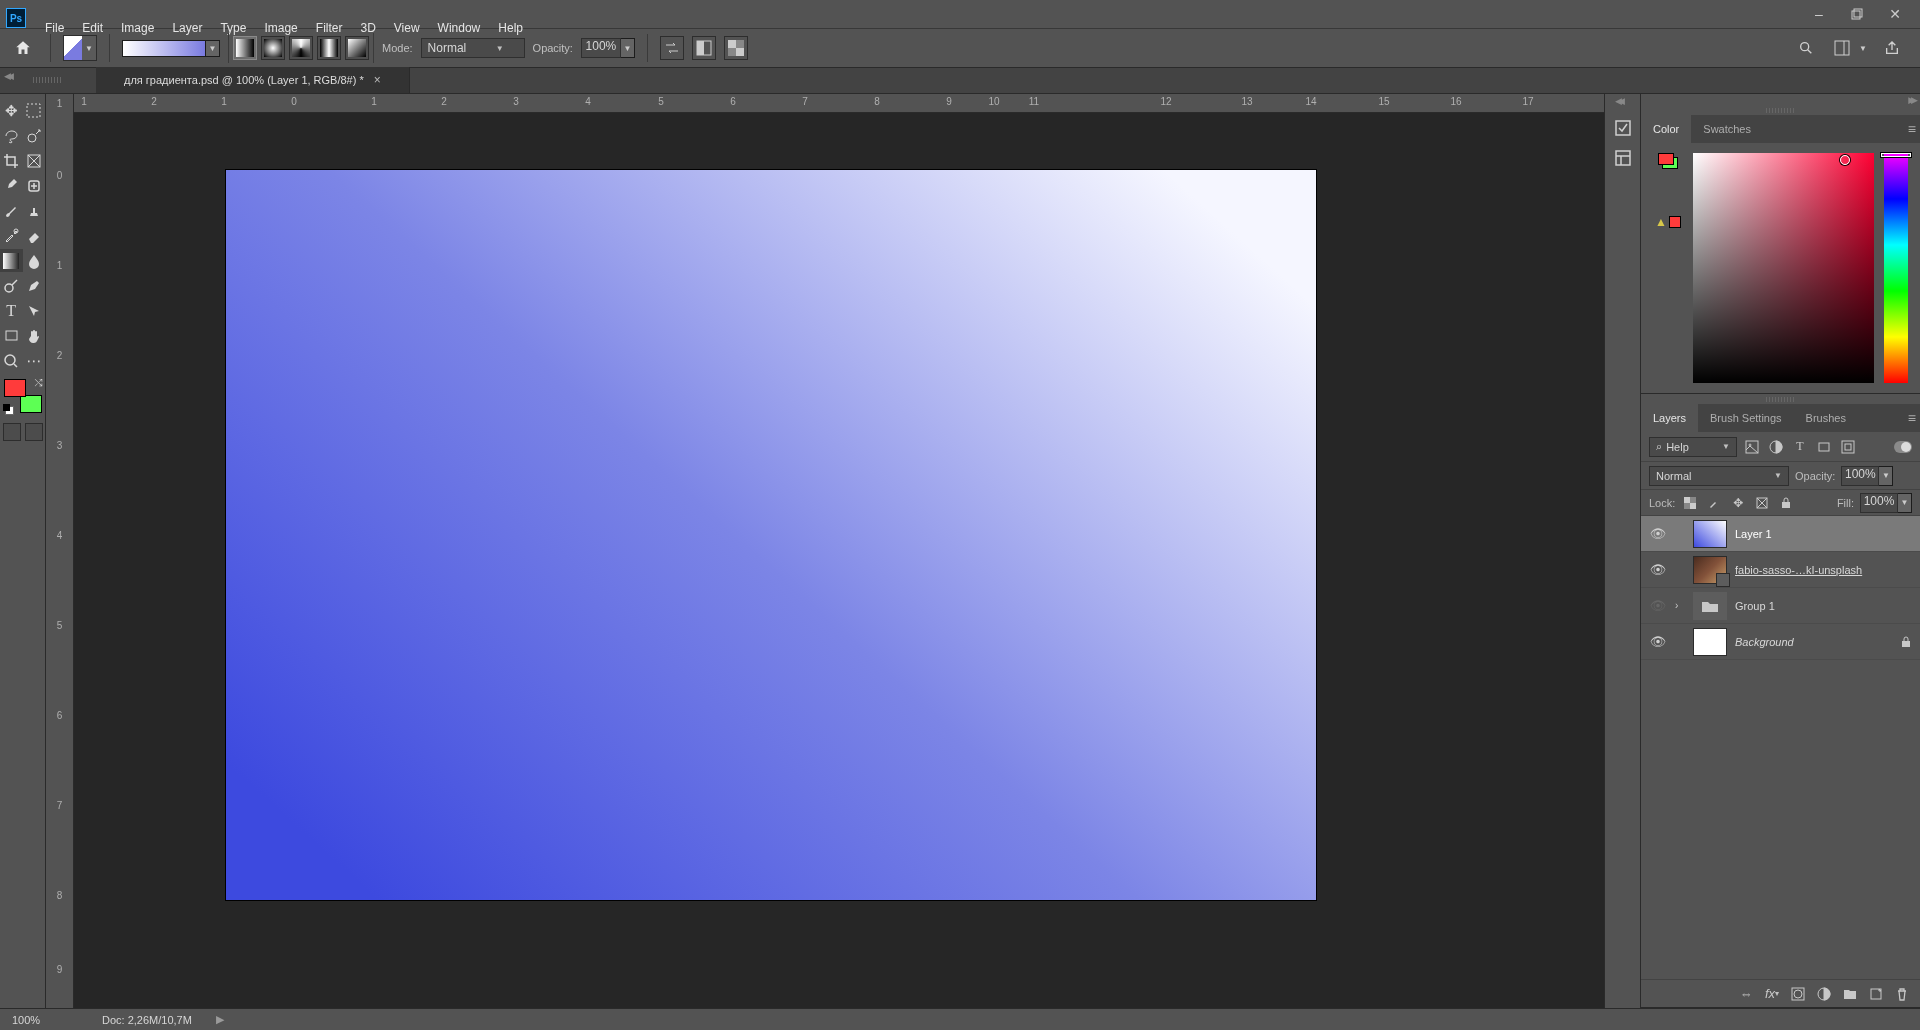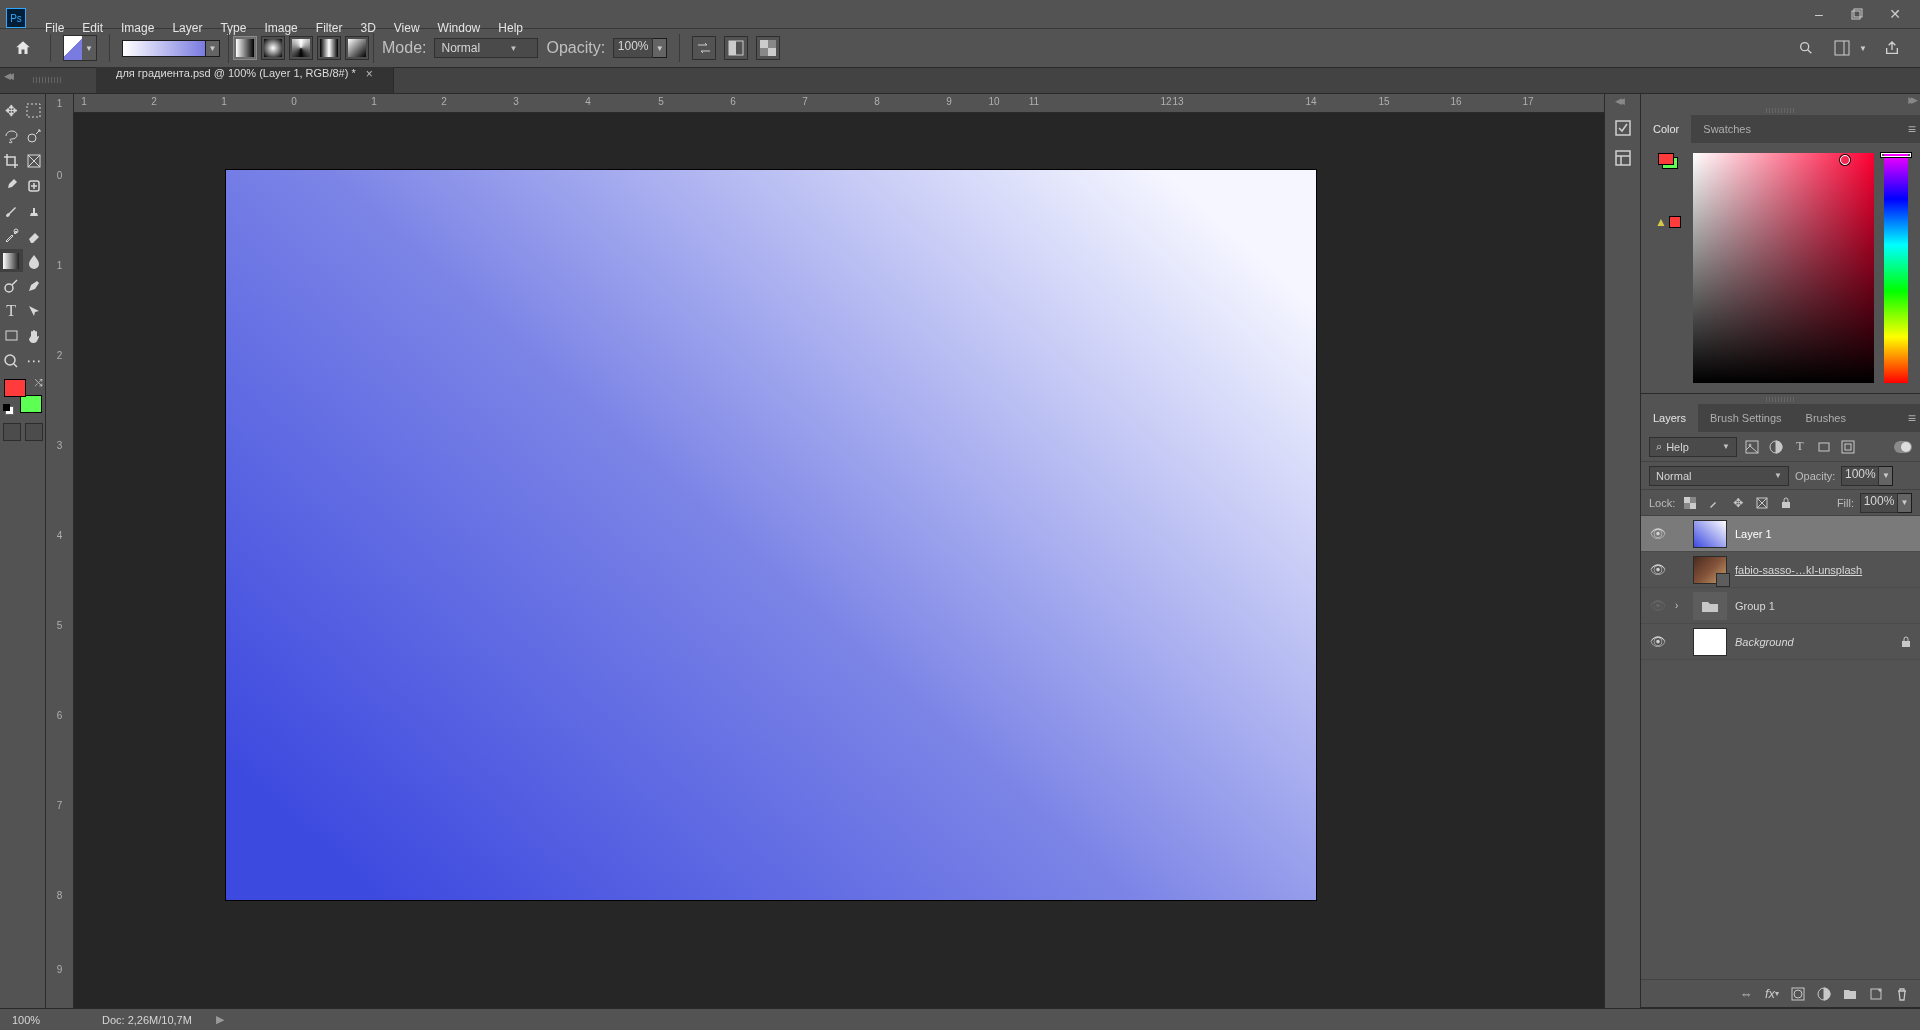--- a/index.html
+++ b/index.html
@@ -1,50 +1,50 @@
 <!DOCTYPE html>
 <html><head>
 <meta charset="utf-8">
 <style>
   * { box-sizing: border-box; margin: 0; padding: 0; font-family: "Segoe UI", Tahoma, sans-serif; user-select: none; }
   html, body { width: 1920px; height: 1030px; overflow: hidden; background:#333333; color:#cccccc; font-size:12px; }
   
   .menu-bar { height:28px; background:#535353; display:flex; align-items:center; padding:0 6px; }
-  .menu-bar .logo { width:20px; height:20px; background:#001e36; color:#31a8ff; font-weight:normal; font-size:10px; display:flex; align-items:center; justify-content:center; margin-right:10px; border:1px solid #31a8ff;margin-top:8px;}
+  .menu-bar .logo { width:20px; height:20px; background:#001e36; color:#31a8ff; font-weight:bold; font-size:10px; display:flex; align-items:center; justify-content:center; margin-right:10px; border:1px solid #31a8ff;margin-top:8px;}
   .menu-bar .menu-item { padding:16px 9px; height:28px; line-height:28px; color:#e6e6e6; cursor:default; }
   .menu-bar .spacer { flex:1; }
   .menu-bar .win-btn { width:38px; height:28px; display:flex; align-items:center; justify-content:center; color:#cccccc; font-size:14px;}
   
   .options-bar { height:40px; background:#535353; border-top:1px solid #383838; border-bottom:1px solid #2a2a2a; display:flex; align-items:center; padding:0 8px; gap:8px;}
   .opt-icon-btn { width:28px; height:28px; background:#535353; border:1px solid transparent; display:flex; align-items:center; justify-content:center; color:#d0d0d0;}
   .opt-sep { width:1px; height:28px; background:#3a3a3a; margin:0 4px;}
   .grad-preview { width:84px; height:17px; border:1px solid #1c1c1c; background:linear-gradient(90deg,#ffffff,#7a7be0);}
   .grad-drop { width:14px; height:17px; border:1px solid #1c1c1c; border-left:none; background:#646464; display:flex; align-items:center; justify-content:center; font-size:8px;}
-  .opt-label { color:#c0c0c0; font-size:16px; }
+  .opt-label { color:#c0c0c0; font-size:11px; }
   .opt-select { height:20px; background:#4a4a4a; border:1px solid #2f2f2f; color:#d6d6d6; padding:0 20px 0 6px; font-size:12px; position:relative;}
   .opt-input { width:40px; height:20px; background:#4a4a4a; border:1px solid #2f2f2f; color:#d6d6d6; text-align:center; font-size:12px;}
   .options-bar .right { margin-left:auto; display:flex; gap:8px; align-items:center; padding-right:6px;}
   .home-btn { width:30px; height:30px; display:flex; align-items:center; justify-content:center; font-size:18px; color:#e6e6e6;}
   .tool-preset-combo { width:34px; height:26px; display:flex; border:1px solid #2d2d2d;}
   .tool-preset-combo .swatch { width:18px; background:linear-gradient(135deg,#fff 0 50%,#7a7be0 50% 100%);}
   .tool-preset-combo .arrow { flex:1; display:flex; align-items:center; justify-content:center; font-size:8px; background:#5a5a5a;}
   .grad-type-group { display:flex; gap:4px; padding:0 4px; border-left:1px solid #3a3a3a; border-right:1px solid #3a3a3a; height:30px; align-items:center;}
   .grad-type-btn { width:24px; height:24px; border:1px solid #2d2d2d; background:#4e4e4e; display:flex; align-items:center; justify-content:center;}
   .grad-type-btn.selected { background:#6d6d6d; border-color:#8a8a8a; }
   .grad-type-btn .lin { width:18px; height:18px; background:linear-gradient(90deg,#fff,#000);}
   .grad-type-btn .rad { width:18px; height:18px; background:radial-gradient(circle,#fff,#000);}
   .grad-type-btn .ang { width:18px; height:18px; background:conic-gradient(#fff,#000,#fff);}
   .grad-type-btn .ref { width:18px; height:18px; background:linear-gradient(90deg,#000,#fff,#000);}
   .grad-type-btn .dia { width:18px; height:18px; background:linear-gradient(135deg,#fff,#000);}
   .chk-box { width:24px; height:24px; border:1px solid #2d2d2d; display:flex; align-items:center; justify-content:center; background:#535353;}
   
   .tab-strip { height:26px; background:#434343; display:flex; align-items:flex-end; padding-left:96px; border-bottom:1px solid #2a2a2a;}
   .tab-strip .handle-area { position:absolute; left:0; width:96px; height:26px; display:flex; align-items:center; justify-content:center; }
   .tab-strip .handle-area::before{content:""; width:30px; height:6px; background:repeating-linear-gradient(90deg,#666 0 1px,transparent 1px 3px);}
-  .doc-tab { height:26px; background:#333333; padding:0 20px; display:flex; align-items:flex-start; gap:10px; color:#dcdcdc; font-size:11px; border-right:1px solid #2a2a2a;}
+  .doc-tab { height:26px; background:#333333; padding:0 28px; display:flex; align-items:center; gap:10px; color:#dcdcdc; font-size:11px; border-right:1px solid #2a2a2a;}
   .doc-tab .close { font-size:12px; color:#bbb;}
   
   .main { position:absolute; top:94px; left:0; right:0; bottom:22px; display:flex; }
   
   .toolbox { width:46px; background:#535353; display:flex; flex-direction:column; align-items:center; padding-top:4px; border-right:1px solid #2a2a2a;}
   .tool-row { width:100%; display:flex; }
   .tool-btn { width:23px; height:23px; margin:1px 0; display:flex; align-items:center; justify-content:center; color:#d8d8d8; font-size:15px; position:relative;}
   .tool-btn.selected { background:#404040; }
   .tool-row .tool-btn { width:50%; }
   .tool-colors { margin-top:6px; position:relative; width:38px; height:34px;}
@@ -427,21 +427,21 @@
       <div class="tick" style="left:442px">3</div>
       <div class="tick" style="left:514px">4</div>
       <div class="tick" style="left:587px">5</div>
       <div class="tick" style="left:659px">6</div>
       <div class="tick" style="left:731px">7</div>
       <div class="tick" style="left:803px">8</div>
       <div class="tick" style="left:875px">9</div>
       <div class="tick" style="left:920px">10</div>
       <div class="tick" style="left:960px">11</div>
       <div class="tick" style="left:1092px">12</div>
-      <div class="tick" style="left:1104px">13</div>
+      <div class="tick" style="left:1173px">13</div>
       <div class="tick" style="left:1237px">14</div>
       <div class="tick" style="left:1310px">15</div>
       <div class="tick" style="left:1382px">16</div>
       <div class="tick" style="left:1454px">17</div>
     </div>
     <div class="canvas-inner">
       <div class="artboard"></div>
     </div>
   </div>
 

